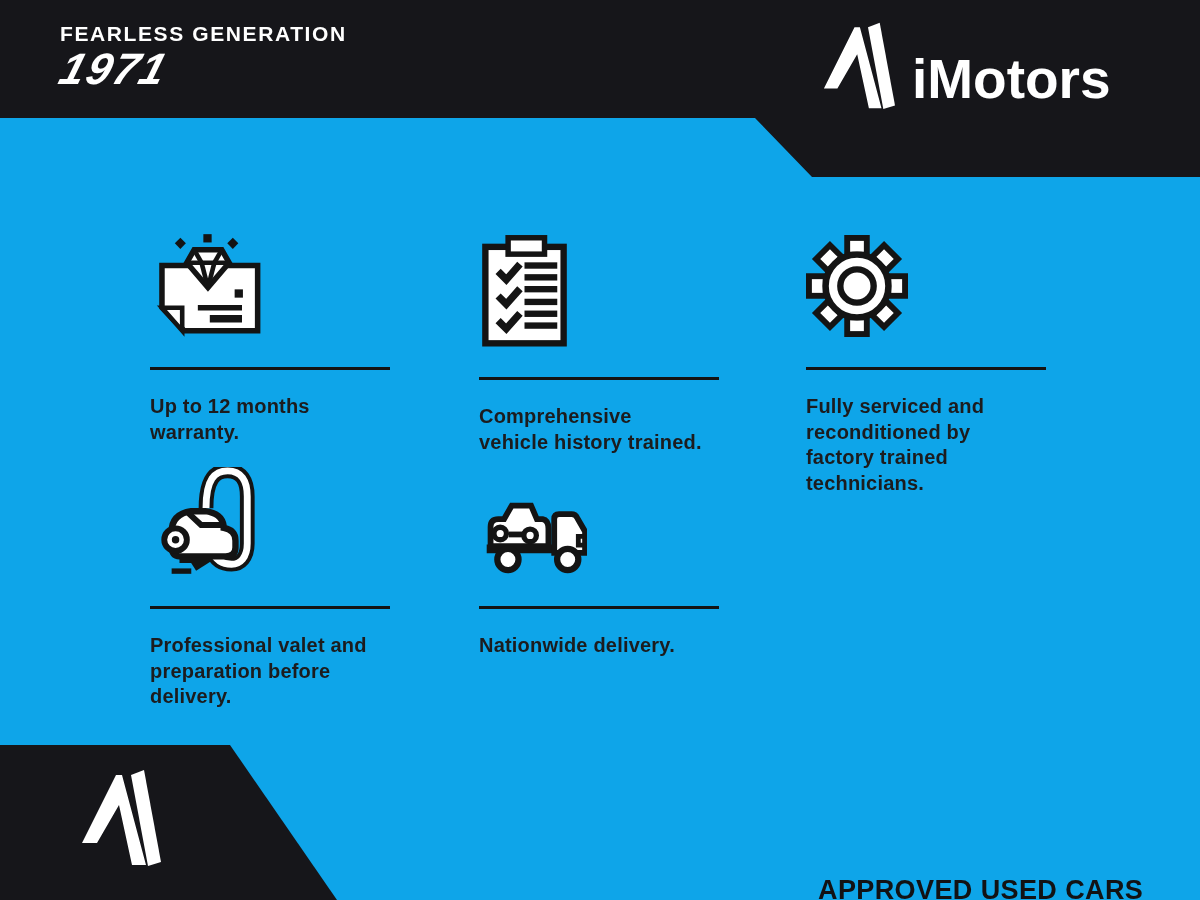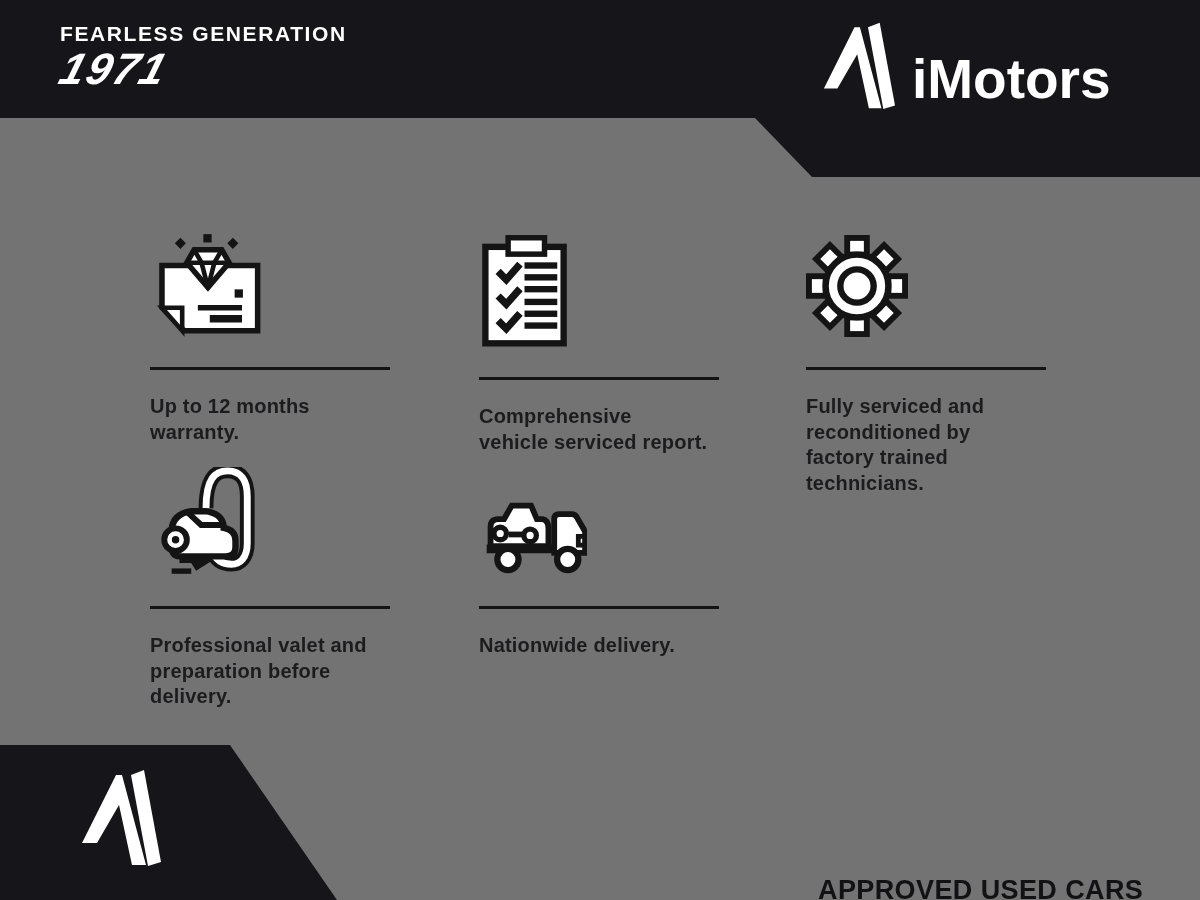--- a/index.html
+++ b/index.html
@@ -1,17 +1,17 @@
 <!DOCTYPE html>
 <html><head>
 <meta charset="utf-8">
 <style>
   html,body{margin:0;padding:0;background:#e8e8e8;}
   .page{
-    position:relative;width:1200px;height:900px;background:#737373;overflow:hidden;
+    position:relative;width:1200px;height:900px;background:#0ea5e9;overflow:hidden;
     font-family:"Liberation Sans","DejaVu Sans",sans-serif;
   }
   
   .header-shape{
     position:absolute;top:0;left:0;width:1200px;height:180px;background:#16161a;
     clip-path:polygon(0 0,1200px 0,1200px 177px,812px 177px,755px 118px,0 118px);
   }
   .tagline{position:absolute;left:60px;top:22px;color:#fff;font-size:21px;font-weight:700;letter-spacing:1.6px;white-space:nowrap;}
   .year{
     position:absolute;left:54px;top:44px;color:#fff;font-size:44px;font-weight:800;font-style:italic;
@@ -104,21 +104,21 @@
         <g stroke="#141414" fill="none" stroke-width="8">
           <path d="M21,41 l9,9 l15,-17"></path>
           <path d="M21,68 l9,9 l15,-17"></path>
           <path d="M21,95 l9,9 l15,-17"></path>
         </g>
       </svg>
     </div>
     <div class="divider"></div>
     <div class="feature-text">
       <div>Comprehensive</div>
-      <div>vehicle serviced report.</div>
+      <div>vehicle history trained.</div>
     </div>
   </div>
 
   <div class="feature row1" id="f3">
     <div class="icon-box">
       <svg class="ic" width="102" height="104" viewBox="0 0 104 104">
         <g fill="#ffffff" stroke="#141414" stroke-width="6">
           <rect x="42" y="3" width="20" height="17" transform="rotate(0 52 52)"></rect>
           <rect x="42" y="3" width="20" height="17" transform="rotate(45 52 52)"></rect>
           <rect x="42" y="3" width="20" height="17" transform="rotate(90 52 52)"></rect>

